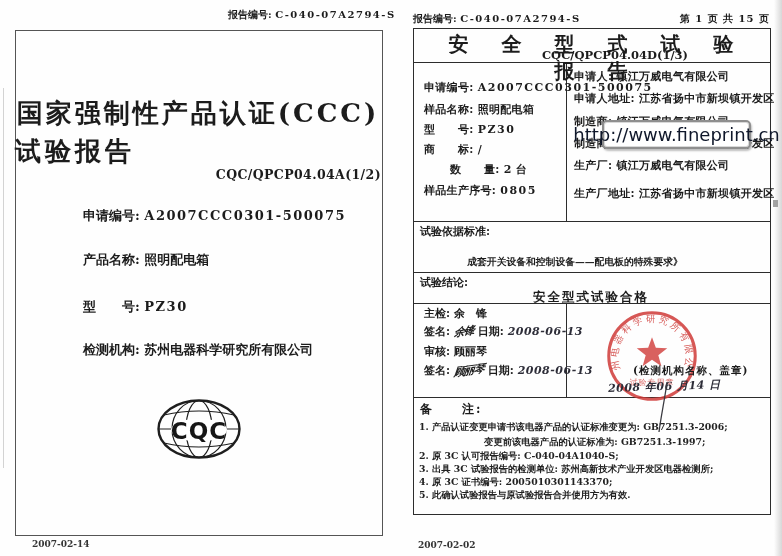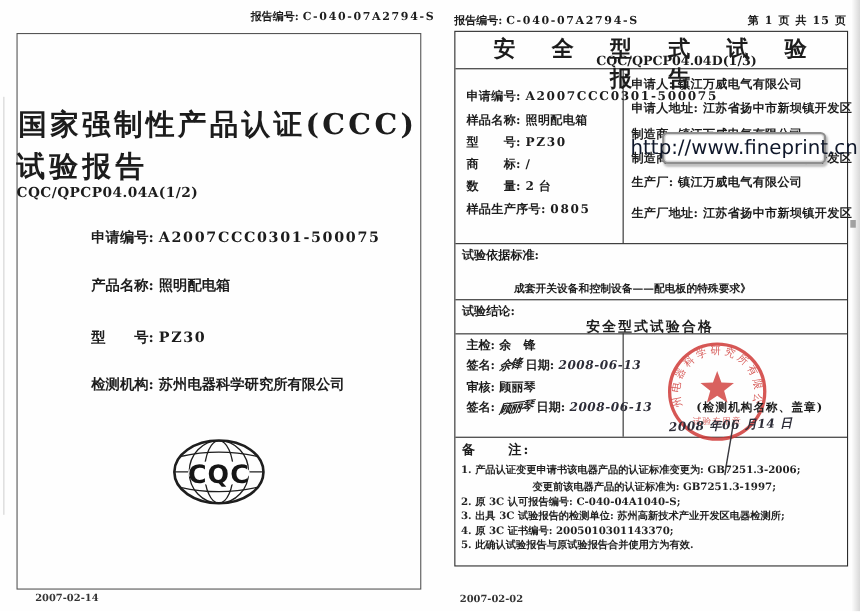--- a/index.html
+++ b/index.html
@@ -8,21 +8,21 @@
     font-family:"DejaVu Serif","Liberation Serif",serif;color:#1c1c1c;
   }
   .abs{position:absolute;}
   .ls1{letter-spacing:1.5px;}
   .pre{white-space:pre;}
   
   .lp-box{left:15px;top:30px;width:366px;height:504px;border:1px solid #555;background:#fefefe;}
   .lp-header{left:228px;top:8px;font-size:10px;font-weight:600;}
   .lp-title1{left:15px;top:96px;width:366px;text-align:center;font-size:26px;font-weight:600;letter-spacing:3px;}
   .lp-title2{left:15px;top:134px;width:366px;text-align:left;font-size:26px;font-weight:600;letter-spacing:4px;}
-  .lp-code{left:15px;top:167px;width:366px;text-align:left;font-size:12.5px;font-weight:bold;letter-spacing:.4px;}
+  .lp-code{left:15px;top:167px;width:366px;text-align:right;font-size:12.5px;font-weight:bold;letter-spacing:.4px;}
   .lp-field{left:83px;font-size:13px;font-weight:600;}
   .lp-footer{left:32px;top:539px;font-size:9px;font-weight:600;color:#333;}
   
   .rp-header-l{left:413px;top:12px;font-size:10px;font-weight:600;}
   .rp-header-r{left:620px;top:12px;width:150px;text-align:right;font-size:10px;font-weight:600;letter-spacing:1px;}
   .rp-table{left:413px;top:28px;width:356px;height:485px;border:1.5px solid #2c2c2c;background:transparent;}
   .hline{position:absolute;left:0;width:100%;border-top:1px solid #2c2c2c;}
   .vline{position:absolute;border-left:1px solid #2c2c2c;}
   .rp-title{left:413px;top:31px;width:356px;text-align:center;font-size:20px;font-weight:bold;letter-spacing:13px;padding-left:13px;box-sizing:border-box;}
   .rp-code{left:413px;top:48px;width:356px;text-align:center;font-size:11.5px;font-weight:bold;margin-left:24px;}
@@ -128,21 +128,21 @@
     <span>照明配电箱</span>
   </div>
   <div class="abs cell cl" style="top:122px;">
     <span>型　　号:</span>
     <span class="ls1">PZ30</span>
   </div>
   <div class="abs cell cl" style="top:142px;">
     <span>商　　标:</span>
     <span>/</span>
   </div>
-  <div class="abs cell cl" style="top:162px;">
+  <div class="abs cell cl" style="top:162px;margin-left:26px;">
     <span>数　　量:</span>
     <span>2 台</span>
   </div>
   <div class="abs cell cl" style="top:183px;">
     <span>样品生产序号:</span>
     <span class="ls1">0805</span>
   </div>
 
   <div class="abs cell cr" style="top:69px;">
     <span>申请人:</span>

